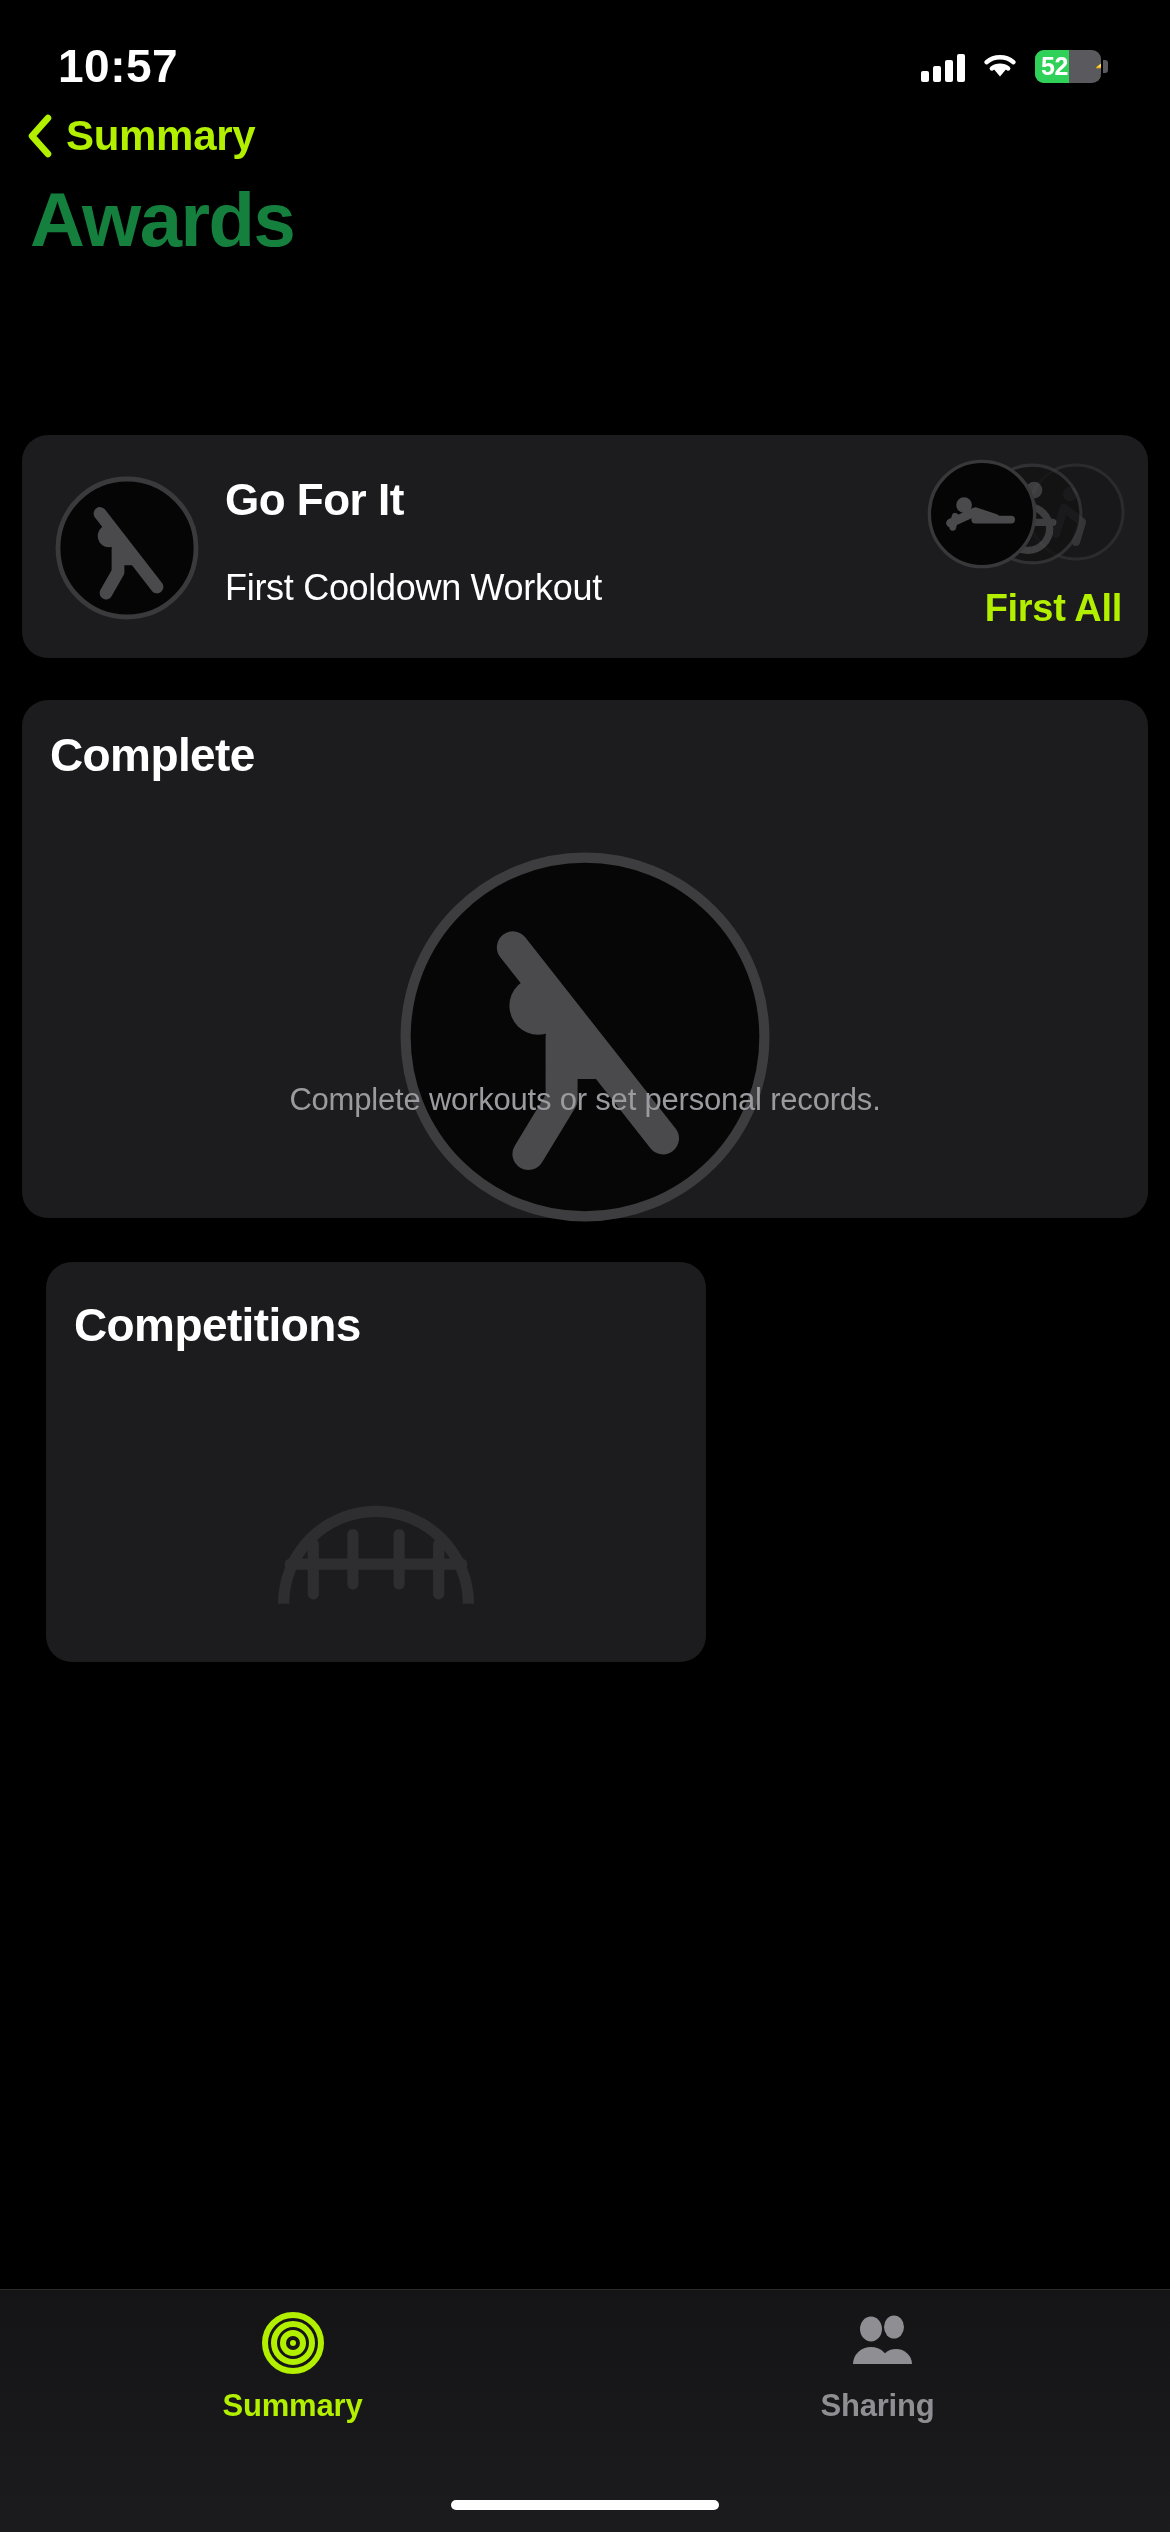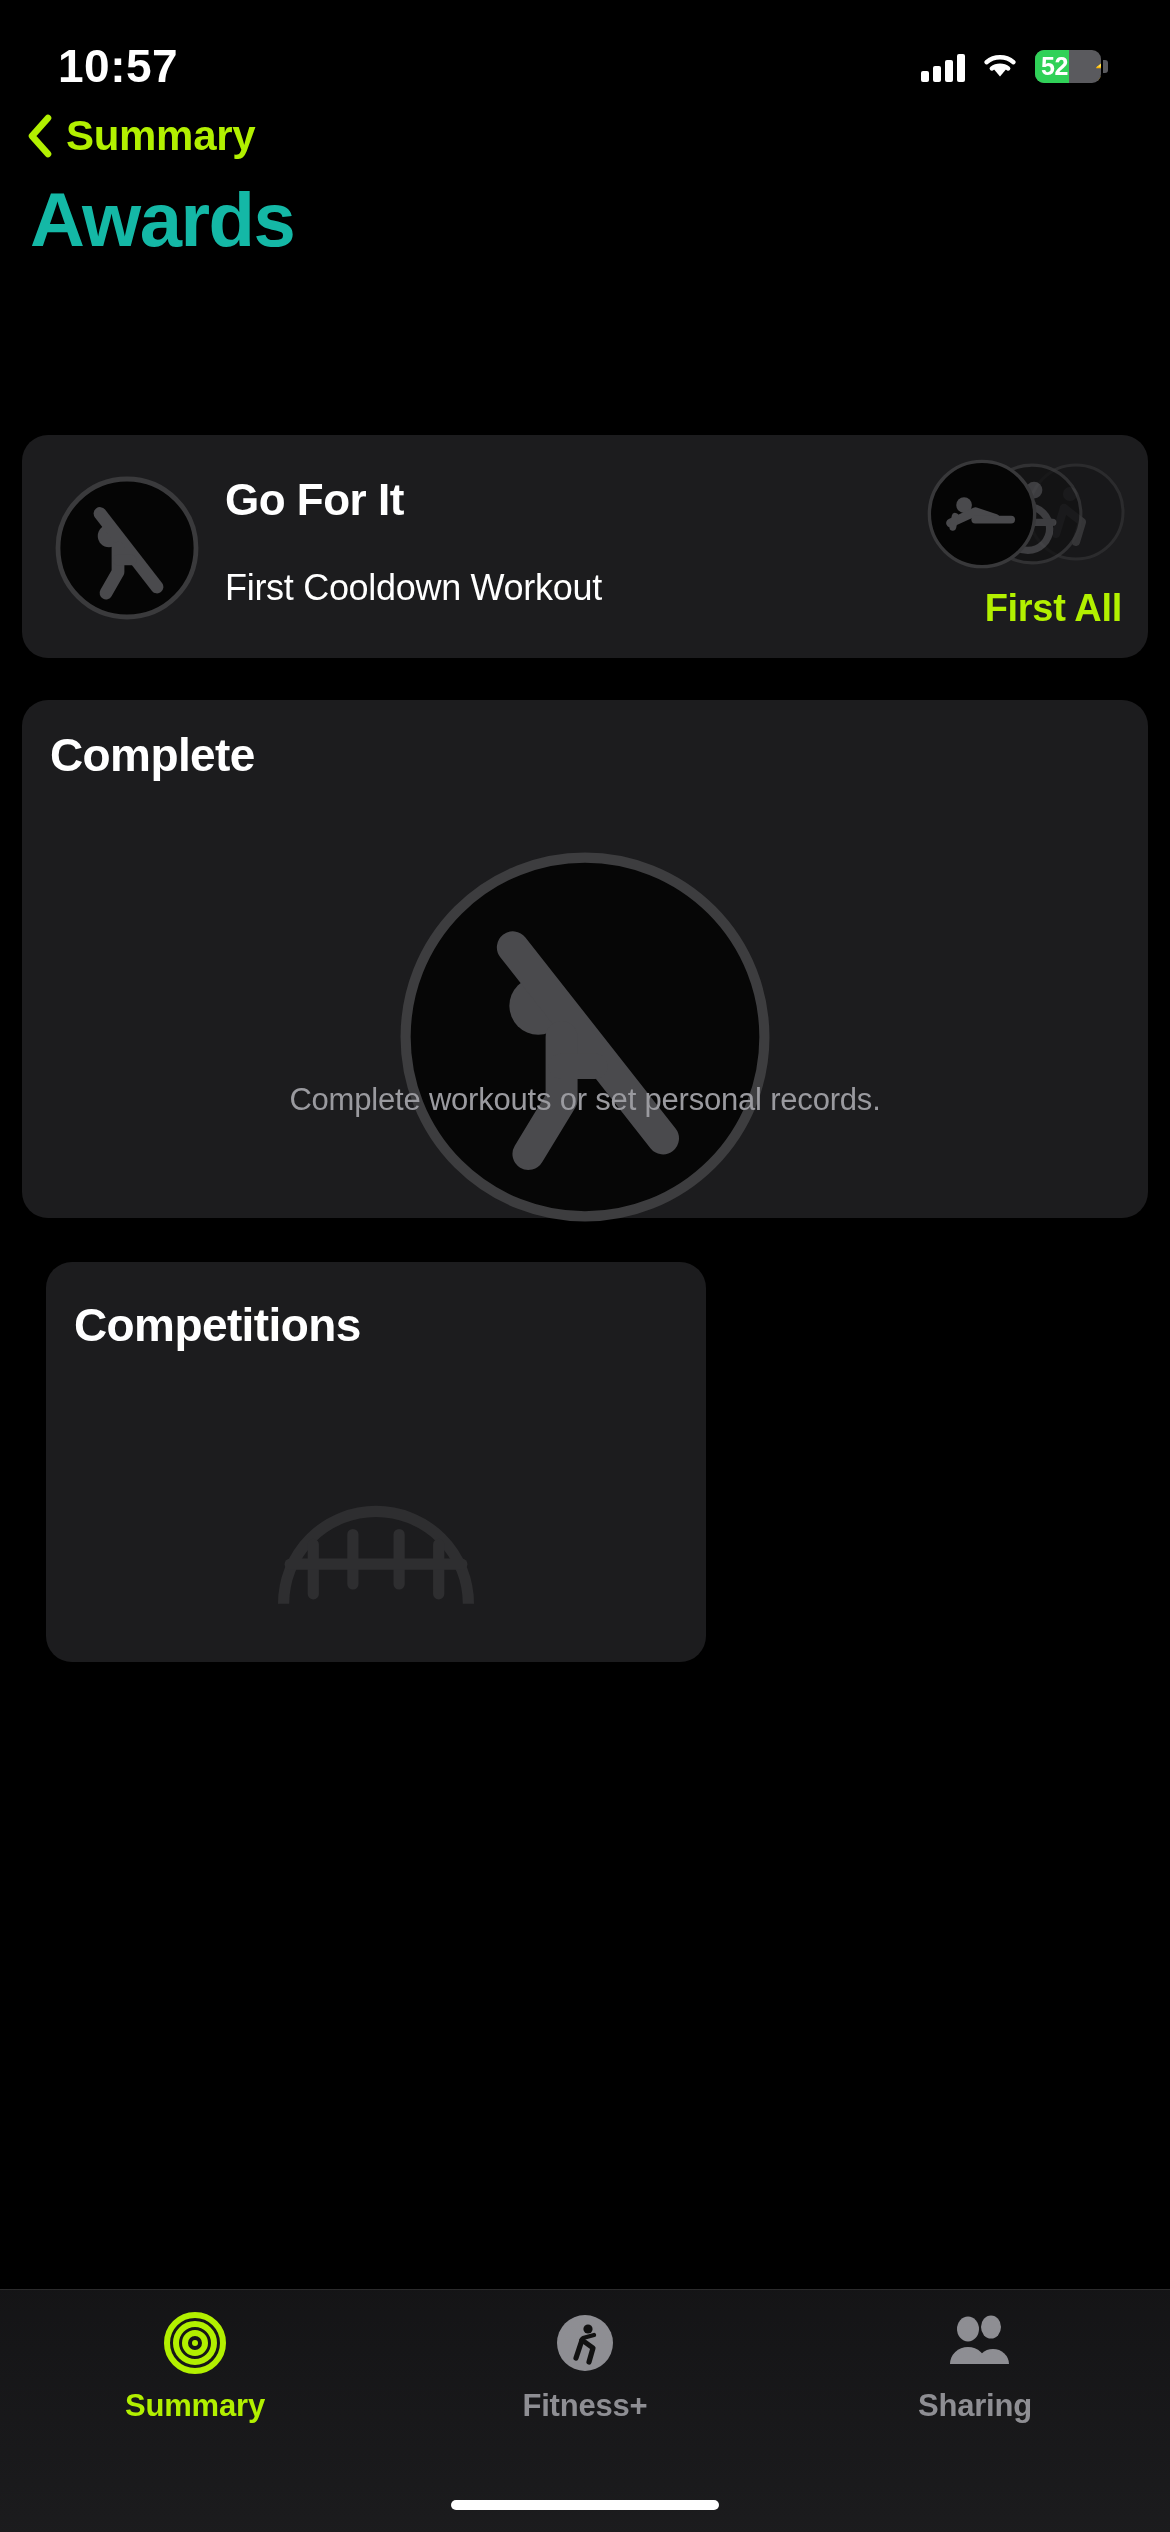--- a/index.html
+++ b/index.html
@@ -62,21 +62,21 @@
   }
   .back-btn { display:flex; align-items:center; gap:14px; cursor:pointer; }
   .chev { width:26px; height:44px; }
   .back-label {
     color:#b2f000; font-size:42px; font-weight:600; letter-spacing:-0.3px;
   }
 
   
   .page-title {
     position:absolute; top:176px; left:30px;
-    color:#14b8a6; font-size:76px; font-weight:bold; letter-spacing:-1.5px;
+    color:#15803d; font-size:76px; font-weight:bold; letter-spacing:-1.5px;
   }
 
   
   .content { position:absolute; top:0; left:0; width:1170px; height:2532px;padding-left:16px; }
 
   .card {
     position:absolute; background:#1c1c1e; border-radius:26px;
   }
 
   
@@ -273,32 +273,20 @@
       <svg width="62" height="62" viewBox="0 0 62 62">
         <circle cx="31" cy="31" r="28" fill="none" stroke="#b2f000" stroke-width="6"></circle>
         <circle cx="31" cy="31" r="19" fill="none" stroke="#b2f000" stroke-width="6"></circle>
         <circle cx="31" cy="31" r="10" fill="none" stroke="#b2f000" stroke-width="6"></circle>
         <circle cx="31" cy="31" r="3" fill="#b2f000"></circle>
       </svg>
     </span>
     <span class="tab-label">Summary</span>
   </div>
 
-  <div class="tab">
-    <span class="tab-icon">
-      <svg width="62" height="62" viewBox="0 0 62 62">
-        <circle cx="31" cy="31" r="28" fill="#8e8e93"></circle>
-        <circle cx="34" cy="17" r="4.6" fill="#111"></circle>
-        <path d="M28 28 L39 36 L35 50" stroke="#111" stroke-width="5.2" fill="none" stroke-linecap="round" stroke-linejoin="round"></path>
-        <path d="M28 28 L22 46" stroke="#111" stroke-width="5.2" stroke-linecap="round"></path>
-        <path d="M29 26 L40 23" stroke="#111" stroke-width="4.4" stroke-linecap="round"></path>
-      </svg>
-    </span>
-    <span class="tab-label">Fitness+</span>
-  </div>
 
   <div class="tab">
     <span class="tab-icon">
       <svg width="70" height="62" viewBox="0 0 70 62">
         <ellipse cx="24" cy="17" rx="11" ry="12.5" fill="#8e8e93"></ellipse>
         <ellipse cx="47" cy="15" rx="10" ry="11.5" fill="#8e8e93"></ellipse>
         <path d="M6 52 a18 17 0 0 1 36 0 Z" fill="#8e8e93"></path>
         <path d="M33 52 a16 15 0 0 1 32 0 Z" fill="#8e8e93"></path>
       </svg>
     </span>

